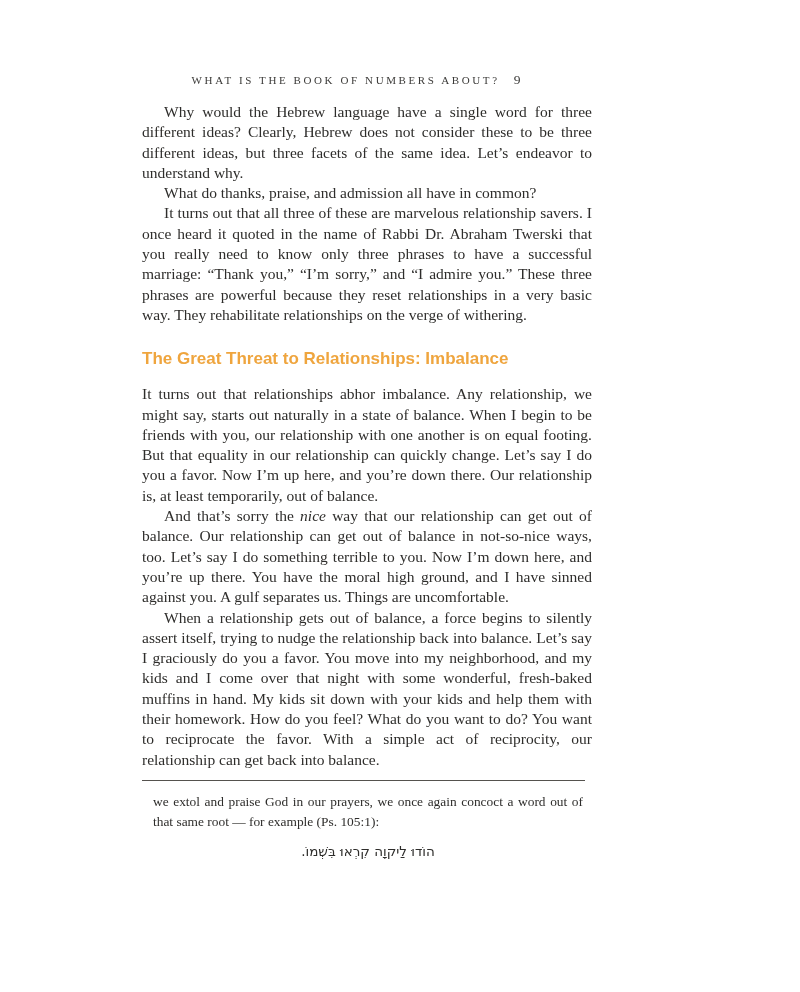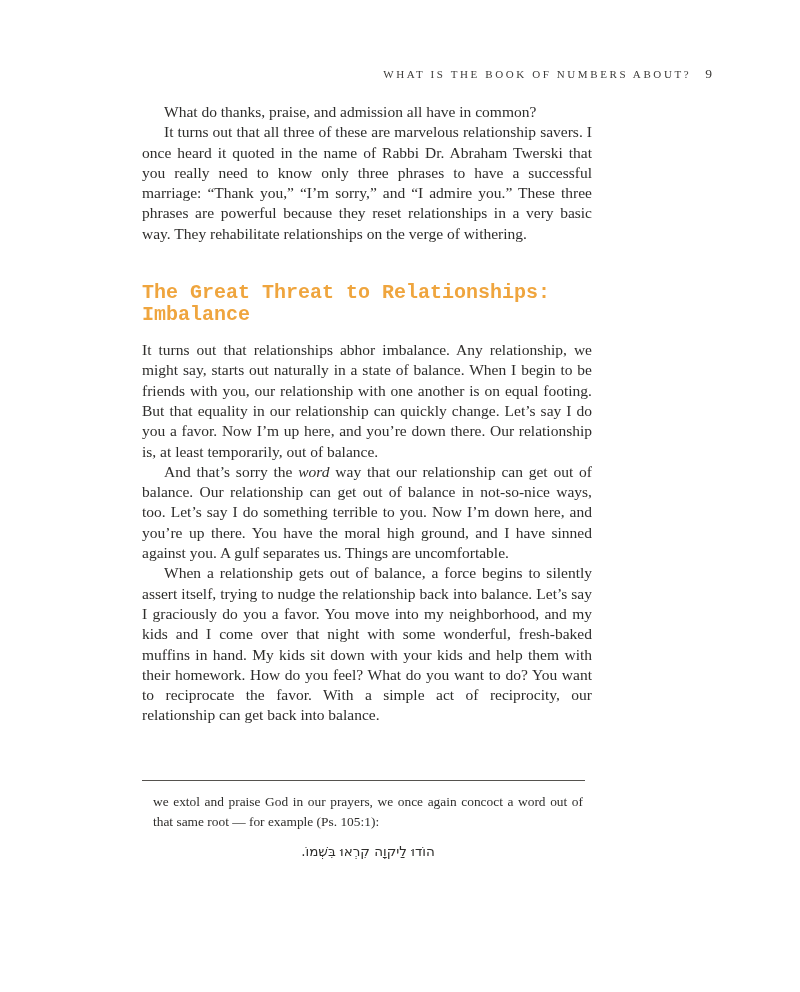--- a/index.html
+++ b/index.html
@@ -11,24 +11,24 @@
     position: relative;
     width: 800px;
     height: 992px;
     background: #ffffff;
     color: #2e2d2b;
     font-family: "Liberation Serif", serif;
     overflow: hidden;
   }
   .running-head {
     position: absolute;
-    top: 64px;
+    top: 70px;
     left: 0;
     right: 88px;
-    text-align: right;
+    text-align: center;
     white-space: nowrap;
   }
   .head-title {
     font-size: 11px;
     letter-spacing: 2.6px;
     text-transform: uppercase;
     color: #3b3a38;
     font-family: "Liberation Serif", serif;
   }
   .page-number {
@@ -49,27 +49,27 @@
     -webkit-hyphens: auto;
   }
   .text-block p {
     margin: 0;
     padding: 0;
   }
   .indent {
     text-indent: 22px;
   }
   .section-heading {
-    font-size: 20px;
+    font-size: 17px;
     line-height: 22px;
     font-weight: bold;
-    margin: 38px 0 14px 0;
+    margin: 23px 0 14px 0;
     text-align: left;
     text-indent: 0;
-    font-family: Liberation Mono, monospace;
+    font-family: Liberation Sans, sans-serif;
   }
   .footnote {
     position: absolute;
     left: 142px;
     top: 780px;
     width: 452px;
     font-size: 13.4px;
     line-height: 19.6px;
     color: #2e2d2b;
   }
@@ -102,27 +102,28 @@
 </head>
 <body>
 
 <div class="page">
 
   <header class="running-head">
     <span class="head-title">WHAT IS THE BOOK OF NUMBERS ABOUT?</span><span class="page-number">9</span>
   </header>
 
   <main class="text-block">
+    <p class="indent">Why would the Hebrew language have a single word for three different ideas? Clearly, Hebrew does not consider these to be three different ideas, but three facets of the same idea. Let’s endeavor to understand why.</p>
     <p class="indent">What do thanks, praise, and admission all have in common?</p>
     <p class="indent">It turns out that all three of these are marvelous relationship savers. I once heard it quoted in the name of Rabbi Dr. Abraham Twerski that you really need to know only three phrases to have a successful marriage: “Thank you,” “I’m sorry,” and “I admire you.” These three phrases are powerful because they reset relationships in a very basic way. They rehabilitate relationships on the verge of withering.</p>
 
     <h2 class="section-heading" style="color: rgb(239, 165, 62);">The Great Threat to Relationships: Imbalance</h2>
 
     <p>It turns out that relationships abhor imbalance. Any relationship, we might say, starts out naturally in a state of balance. When I begin to be friends with you, our relationship with one another is on equal footing. But that equality in our relationship can quickly change. Let’s say I do you a favor. Now I’m up here, and you’re down there. Our relationship is, at least temporarily, out of balance.</p>
-    <p class="indent"><span>And that’s sorry the </span><i>word</i><span> way that our relationship can get out of balance. Our relationship can get out of balance in not-so-nice ways, too. Let’s say I do something terrible to you. Now I’m down here, and you’re up there. You have the moral high ground, and I have sinned against you. A gulf separates us. Things are uncomfortable.</span></p>
+    <p class="indent"><span>And that’s sorry the </span><i>nice</i><span> way that our relationship can get out of balance. Our relationship can get out of balance in not-so-nice ways, too. Let’s say I do something terrible to you. Now I’m down here, and you’re up there. You have the moral high ground, and I have sinned against you. A gulf separates us. Things are uncomfortable.</span></p>
     <p class="indent">When a relationship gets out of balance, a force begins to silently assert itself, trying to nudge the relationship back into balance. Let’s say I graciously do you a favor. You move into my neighborhood, and my kids and I come over that night with some wonderful, fresh-baked muffins in hand. My kids sit down with your kids and help them with their homework. How do you feel? What do you want to do? You want to reciprocate the favor. With a simple act of reciprocity, our relationship can get back into balance.</p>
   </main>
 
   <footer class="footnote">
     <hr class="footnote-rule">
     <p class="footnote-text">we extol and praise God in our prayers, we once again concoct a word out of that same root — for example (Ps. 105:1):</p>
     <p class="footnote-hebrew" dir="rtl">הוֹדוּ לַיקוָה קִרְאוּ בִּשְׁמוֹ.</p>
   </footer>
 
 </div>

